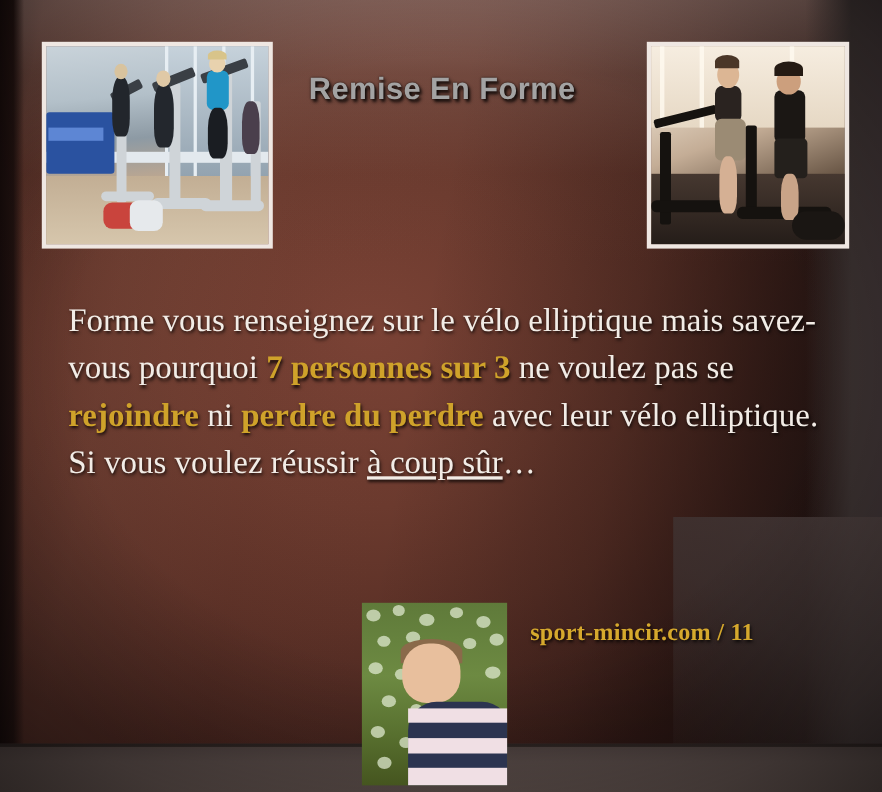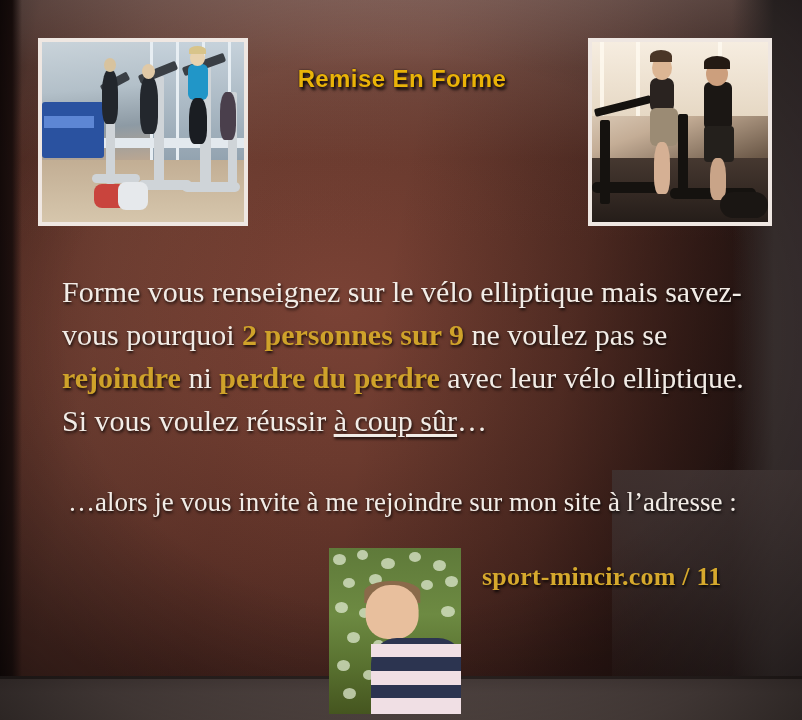--- a/index.html
+++ b/index.html
@@ -77,40 +77,40 @@
   
   #title-block{position:absolute;left:252px;top:52px;width:300px;text-align:center;}
   .t-line1,.t-line2{
     font-family:"Liberation Sans",sans-serif;font-weight:bold;color:#f6f1ec;
     text-shadow:2px 3px 3px rgba(0,0,0,.85), 0 0 2px rgba(0,0,0,.7);
     letter-spacing:.5px;line-height:1;
   }
   .t-line1{font-size:33px;}
   .t-line2{font-size:27px;margin-top:14px;}
   .t-line3{
-    font-family:"Liberation Sans",sans-serif;font-weight:bold;font-size:24px;
-    color:#eab308;margin-top:15px;letter-spacing:.4px;line-height:1;
+    font-family:"Liberation Sans",sans-serif;font-weight:bold;font-size:28px;
+    color:#a3a3a3;margin-top:15px;letter-spacing:.4px;line-height:1;
     text-shadow:2px 3px 3px rgba(0,0,0,.85), 0 0 2px rgba(0,0,0,.75);
     text-align:center;
   }
 
   
   #para-main{position:absolute;left:62px;top:270px;width:700px;
     font-size:30px;line-height:43px;color:#f2ece6;
     text-shadow:1px 2px 3px rgba(0,0,0,.80);
   }
   #para-invite{position:absolute;left:68px;top:482px;width:700px;
     font-size:27px;line-height:40px;color:#f2ece6;
     text-shadow:1px 2px 3px rgba(0,0,0,.80);
   }
   .hl{color:#cfa22a;font-weight:bold;}
   .ul{text-decoration:underline;text-underline-offset:3px;margin-top:39px;}
 
   #site-url{position:absolute;left:482px;top:562px;
-    font-size:26px;font-weight:bold;color:#d6a92d;letter-spacing:.2px;
+    font-size:22px;font-weight:bold;color:#d6a92d;letter-spacing:.2px;
     text-shadow:1px 2px 3px rgba(0,0,0,.85);
   }
 </style>
 </head>
 <body>
 
 <div id="slide">
 
   <div class="bg-base"></div>
   <div class="bg-sheen"></div>
@@ -186,23 +186,22 @@
     <div class="per" style="left:114px;top:20px;width:22px;height:24px;background:#cc9f7d;border-radius:50%;"></div>
     <div class="per" style="left:112px;top:14px;width:26px;height:13px;background:#241a13;border-radius:50% 50% 0 0;"></div>
 
     <div class="mach" style="left:128px;top:150px;width:48px;height:26px;border-radius:14px;background:#1a1613;"></div>
   </div>
 
   <div id="title-block">
     <div class="t-line3">Remise En Forme</div>
   </div>
 
-  <div id="para-main"><span>Forme vous renseignez sur le vélo elliptique mais savez-vous pourquoi </span><span class="hl">2 personnes sur 9</span><span>  ne voulez pas se </span><span class="hl">rejoindre</span><span> ni </span><span class="hl">perdre du perdre</span><span> avec leur vélo elliptique. Si vous voulez réussir </span><span class="ul">à coup sûr</span><span>…</span></div>
-
-  <div id="para-invite">…alors je vous invite à me rejoindre sur mon site à l’adresse :</div>
+  <div id="para-main"><span>Forme vous renseignez sur le vélo elliptique mais savez-vous pourquoi </span><span class="hl">7 personnes sur 3</span><span>  ne voulez pas se </span><span class="hl">rejoindre</span><span> ni </span><span class="hl">perdre du perdre</span><span> avec leur vélo elliptique. Si vous voulez réussir </span><span class="ul">à coup sûr</span><span>…</span></div>
+
 
   <div id="photo-portrait" class="photo">
     <div class="leaf" style="left:4px;top:6px;width:13px;height:11px;"></div>
     <div class="leaf" style="left:28px;top:2px;width:11px;height:10px;"></div>
     <div class="leaf" style="left:52px;top:10px;width:14px;height:11px;"></div>
     <div class="leaf" style="left:80px;top:4px;width:12px;height:10px;"></div>
     <div class="leaf" style="left:104px;top:12px;width:13px;height:11px;"></div>
     <div class="leaf" style="left:14px;top:30px;width:12px;height:10px;"></div>
     <div class="leaf" style="left:40px;top:26px;width:13px;height:11px;"></div>
     <div class="leaf" style="left:92px;top:32px;width:12px;height:10px;"></div>

